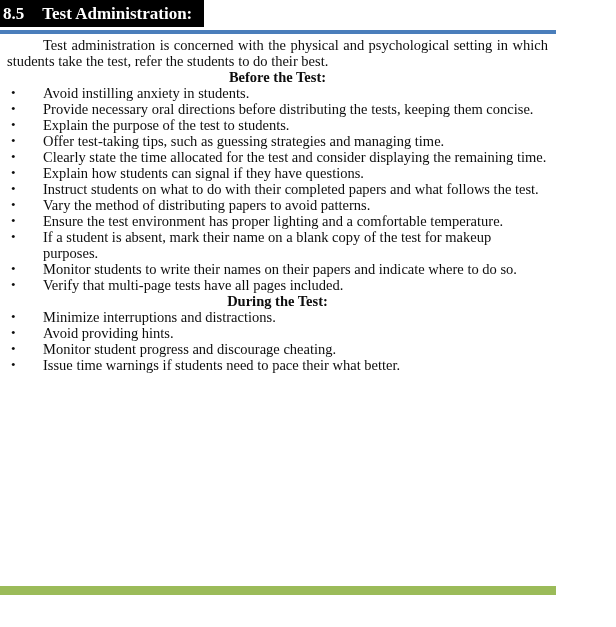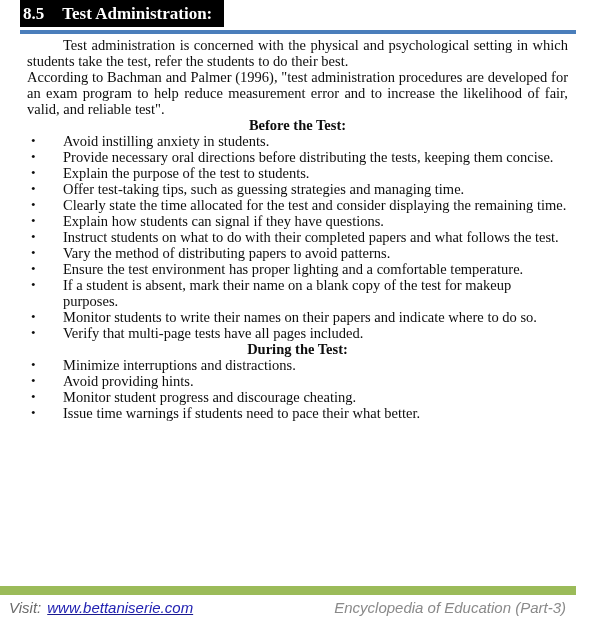--- a/index.html
+++ b/index.html
@@ -4,21 +4,20 @@
 <style>
   html, body { margin: 0; padding: 0; background: #ffffff; }
   .page {
     position: relative;
     width: 556px;
     height: 627px;
     background: #ffffff;
     overflow: hidden;
     font-family: "Liberation Serif", "DejaVu Serif", serif;
     color: #0d0d0d;
-    padding-left: 20px;
   }
   
   .heading-bar {
     display: inline-block;
     background: #000000;
     color: #ffffff;
     font-weight: bold;
     font-size: 17px;
     line-height: 19px;
     padding: 4px 12px 4px 3px;
@@ -86,21 +85,20 @@
 <div class="page">
 
   <div class="heading-bar">
     <span class="heading-num">8.5</span><span class="heading-title">Test Administration:</span>
   </div>
 
   <div class="rule-blue"></div>
 
   <div class="body">
     <p class="para first-indent">Test administration is concerned with the physical and psychological setting in which students take the test, refer the students to do their best.</p>
-    <p class="para">According to Bachman and Palmer (1996), "test administration procedures are developed for an exam program to help reduce measurement error and to increase the likelihood of fair, valid, and reliable test".</p>
 
     <div class="sec-heading">Before the Test:</div>
     <div class="bullet-row">
         <span class="bullet-dot">•</span>
         <span class="bullet-text">Avoid instilling anxiety in students.</span>
       </div>
     <div class="bullet-row">
         <span class="bullet-dot">•</span>
         <span class="bullet-text">Provide necessary oral directions before distributing the tests, keeping them concise.</span>
       </div>
@@ -159,20 +157,14 @@
         <span class="bullet-dot">•</span>
         <span class="bullet-text">Monitor student progress and discourage cheating.</span>
       </div>
     <div class="bullet-row">
         <span class="bullet-dot">•</span>
         <span class="bullet-text">Issue time warnings if students need to pace their what better.</span>
       </div>
   </div>
 
   <div class="footer-green-bar"></div>
-  <div class="footer-row">
-    <span>
-      <span class="visit-label">Visit:</span><a class="website-link" href="#">www.bettaniserie.com</a>
-    </span>
-    <span class="footer-credit">Encyclopedia of Education (Part-3)</span>
-  </div>
 
 </div>
 
 </body></html>

